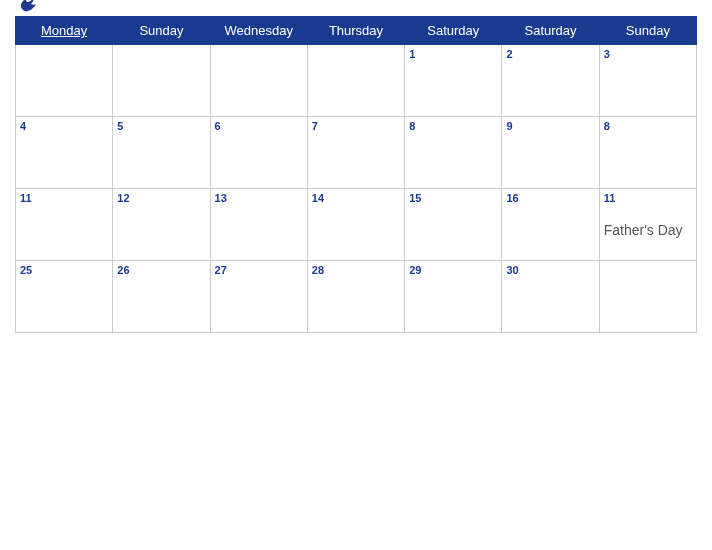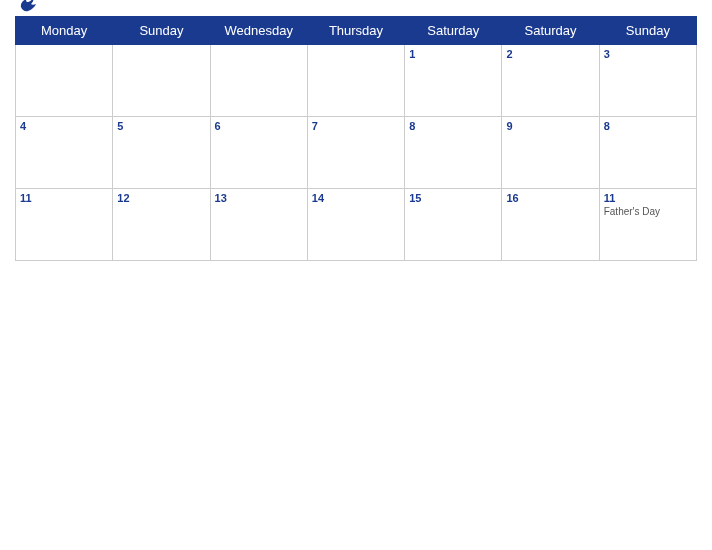--- a/index.html
+++ b/index.html
@@ -78,30 +78,30 @@
       background: #fff;
       position: relative;
     }
     .day-number {
       font-size: 11px;
       color: #1a3a8f;
       font-weight: bold;
       display: block;
     }
     .event-label {
-      font-size: 10px;
+      font-size: 14px;
       color: #555;
-      margin-top: 2px;
+      margin-top: 18px;
       display: block;
       line-height: 1.2;
     }
     td.empty {
       background: #fff;
     }
-    thead tr th:first-child { border-radius: 0; }
+    thead tr th:first-child { border-radius: 0; text-decoration: underline; }
   </style>
 </head>
 <body>
 
 <div class="calendar-wrapper">
   <div class="calendar-header">
     <div class="logo-container">
       <div class="logo-text-block">
         <span class="logo-text-general"></span>
         <span class="logo-text-blue"></span>
@@ -183,15 +183,36 @@
             <span class="day-number">15</span>
           </td>
           <td>
             <span class="day-number">16</span>
           </td>
           <td>
             <span class="day-number">11</span>
             <span class="event-label">Father's Day</span>
           </td>
         </tr>
+        <tr>
+          <td>
+            <span class="day-number">25</span>
+          </td>
+          <td>
+            <span class="day-number">26</span>
+          </td>
+          <td>
+            <span class="day-number">27</span>
+          </td>
+          <td>
+            <span class="day-number">28</span>
+          </td>
+          <td>
+            <span class="day-number">29</span>
+          </td>
+          <td>
+            <span class="day-number">30</span>
+          </td>
+          <td class="empty"></td>
+        </tr>
       </tbody>
   </table>
 </div>
 
 </body></html>

